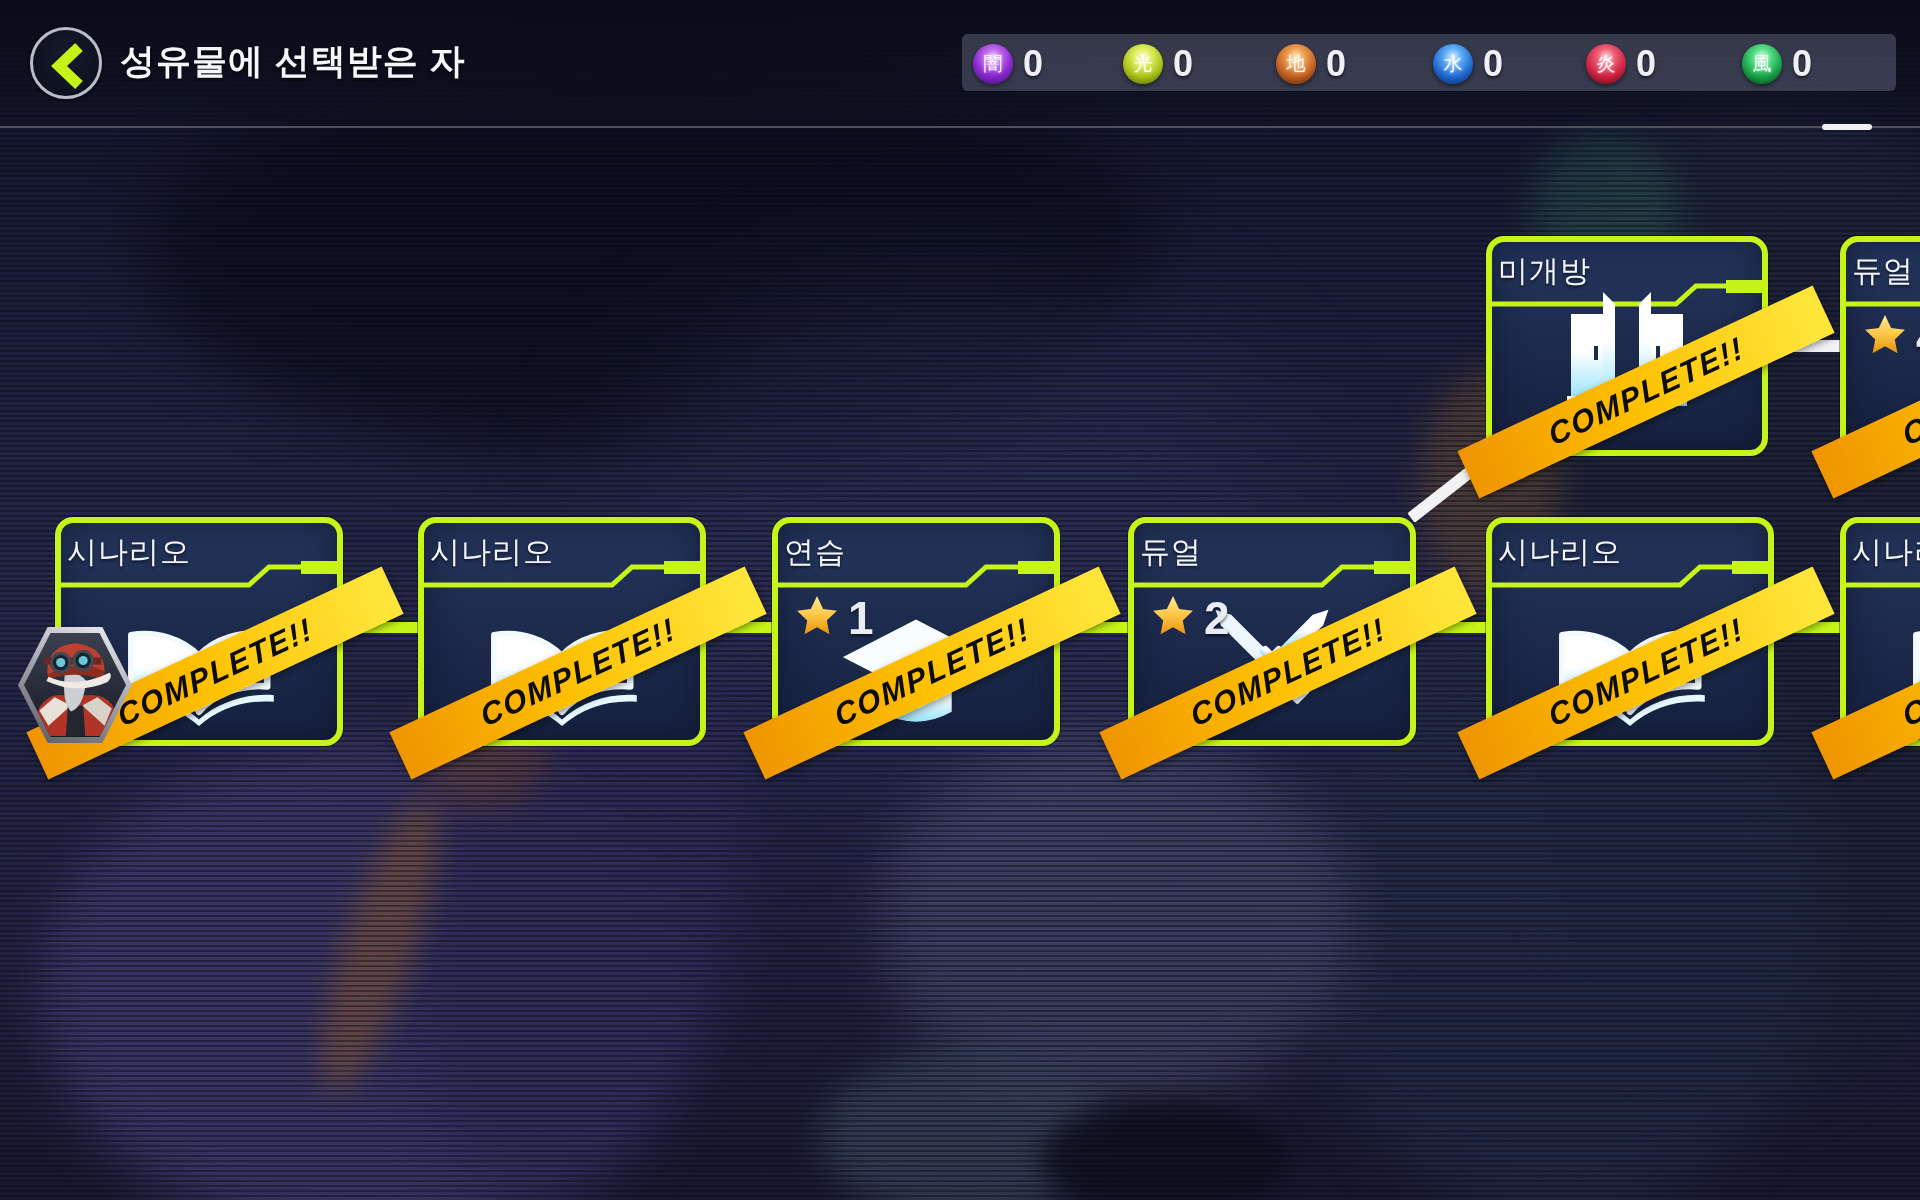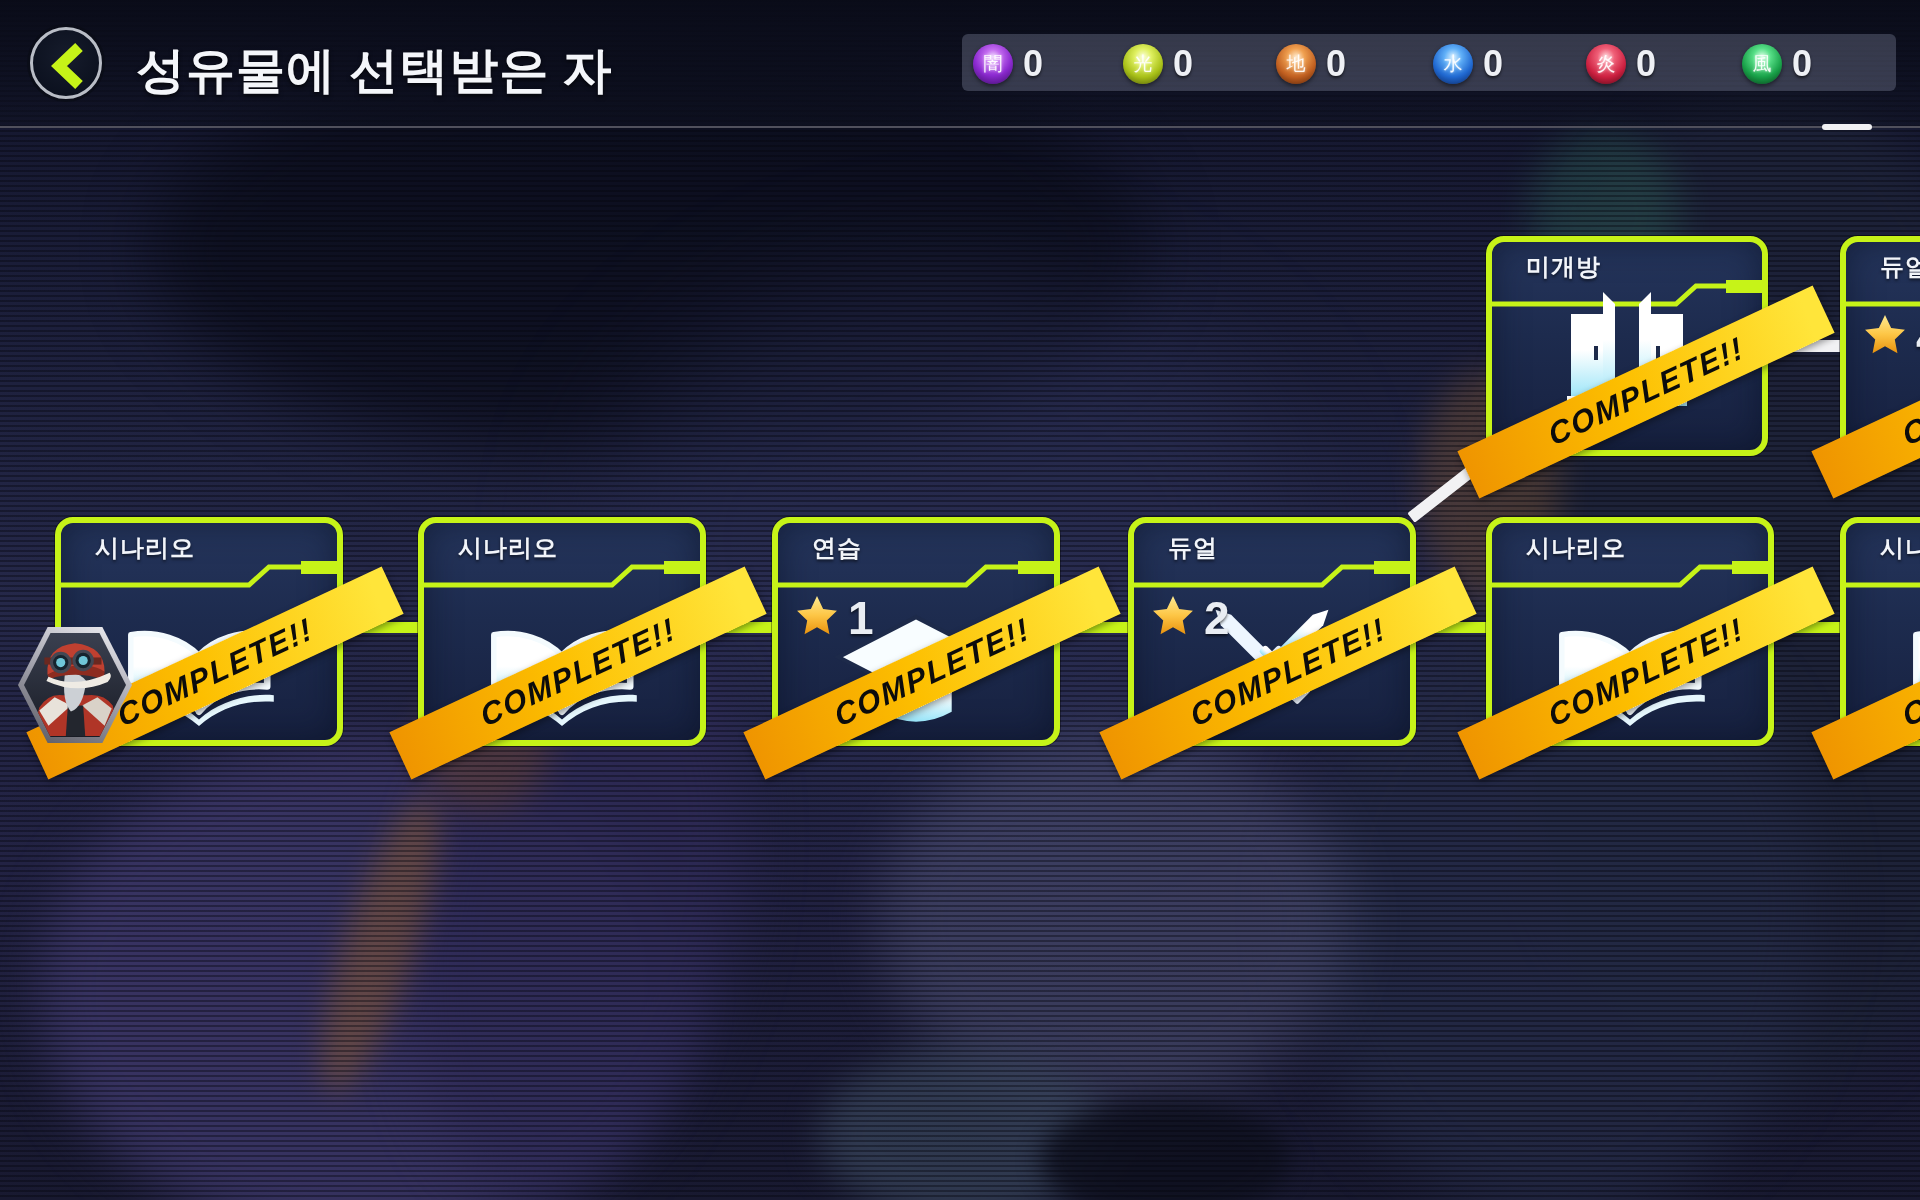--- a/index.html
+++ b/index.html
@@ -25,22 +25,22 @@
     background:repeating-linear-gradient(180deg,rgba(4,5,12,.38) 0 2px,rgba(0,0,0,0) 2px 5px);}
   
   .topbar{position:absolute;left:0;top:0;width:1920px;height:126px;z-index:7;
     background:linear-gradient(180deg,rgba(9,11,23,.88),rgba(14,17,32,.5));}
   .divider{position:absolute;left:0;top:126px;width:1920px;height:2px;background:#50505c;z-index:7;}
   .scroll-thumb{position:absolute;left:1822px;top:124px;width:50px;height:6px;background:#f1f1f3;border-radius:3px;z-index:8;}
   .back-btn{position:absolute;left:30px;top:27px;width:72px;height:72px;border-radius:50%;z-index:8;
     background:radial-gradient(circle at 50% 40%,#161c2c 0%,#0b101e 80%);
     border:3px solid #b9bdc6;box-shadow:0 0 0 3px rgba(10,12,22,.8);box-sizing:border-box;}
   .back-btn svg{position:absolute;left:14px;top:11px;}
-  .page-title{position:absolute;left:136px;top:38px;font-size:49px;font-weight:bold;color:#f4f6fa;
-    letter-spacing:1px;z-index:8;text-shadow:0 2px 4px rgba(0,0,0,.7);font-family:Liberation Serif, serif;}
+  .page-title{position:absolute;left:120px;top:38px;font-size:35px;font-weight:bold;color:#f4f6fa;
+    letter-spacing:1px;z-index:8;text-shadow:0 2px 4px rgba(0,0,0,.7);}
   .orb-band{position:absolute;left:962px;top:34px;width:934px;height:57px;border-radius:6px;
     background:rgba(152,160,184,.30);z-index:8;}
   .orb-group{position:absolute;top:43px;display:flex;align-items:center;z-index:9;}
   .og0{left:973px;} .og1{left:1123px;} .og2{left:1276px;} .og3{left:1433px;} .og4{left:1586px;} .og5{left:1742px;}
   .orb{width:40px;height:40px;border-radius:50%;position:relative;box-shadow:0 2px 4px rgba(0,0,0,.5);}
   .orb-glyph{position:absolute;left:0;top:0;width:40px;height:40px;display:flex;align-items:center;justify-content:center;
     font-size:19px;color:rgba(255,255,255,.92);text-shadow:0 0 3px rgba(255,255,255,.7);}
   .orb-dark {background:radial-gradient(circle at 50% 32%,#f0d8ff 0%,#c46cf0 22%,#8c2ad0 55%,#3a0a66 100%);}
   .orb-light{background:radial-gradient(circle at 50% 32%,#fbffd8 0%,#dff060 25%,#a8c018 60%,#4a5606 100%);}
   .orb-earth{background:radial-gradient(circle at 50% 32%,#ffe8c8 0%,#f0a050 25%,#c05f20 60%,#501e06 100%);}
@@ -56,21 +56,21 @@
   .cn-top{left:1764px;top:340px;width:80px;height:12px;}
   .cn-diag{left:1400px;top:480px;width:104px;height:12px;transform:rotate(-38deg);border-radius:2px;}
   
   .card{position:absolute;z-index:5;box-sizing:border-box;border:6px solid #c6f318;border-radius:18px;
     background:linear-gradient(180deg,#25355c 0%,#1d2b4e 45%,#172140 100%);
     box-shadow:inset 0 0 34px rgba(8,14,32,.55), 0 0 0 1px rgba(0,0,0,.35);overflow:visible;}
   .row-mid{top:517px;width:288px;height:229px;}
   .c1{left:55px;} .c2{left:418px;} .c3{left:772px;} .c4{left:1128px;} .c5{left:1486px;} .c6{left:1840px;}
   .c7{left:1486px;top:236px;width:282px;height:220px;}
   .c8{left:1840px;top:236px;width:288px;height:220px;}
-  .card-title{position:absolute;left:34px;top:9px;font-size:24px;font-weight:bold;color:#f2f5fa;
+  .card-title{position:absolute;left:6px;top:9px;font-size:30px;font-weight:normal;color:#f2f5fa;
     letter-spacing:1px;text-shadow:0 2px 3px rgba(0,0,0,.55);white-space:nowrap;}
   .head-line{position:absolute;left:0;top:0;width:100%;height:70px;overflow:visible;}
   .head-line path{fill:none;stroke:#c6f318;stroke-width:5;}
   .head-line rect{fill:#c6f318;}
   .star-row{position:absolute;left:16px;top:68px;display:flex;align-items:center;gap:8px;z-index:3;}
   .star-row:has(.star-num:empty){display:none;}
   .star-num{font-size:46px;font-weight:bold;color:#e9edf3;text-shadow:0 2px 3px rgba(0,0,0,.6);}
   .icon{position:absolute;left:50%;transform:translateX(-50%);z-index:2;}
   .icon.book{top:82px;width:176px;}
   .icon.cap{top:90px;width:168px;}

